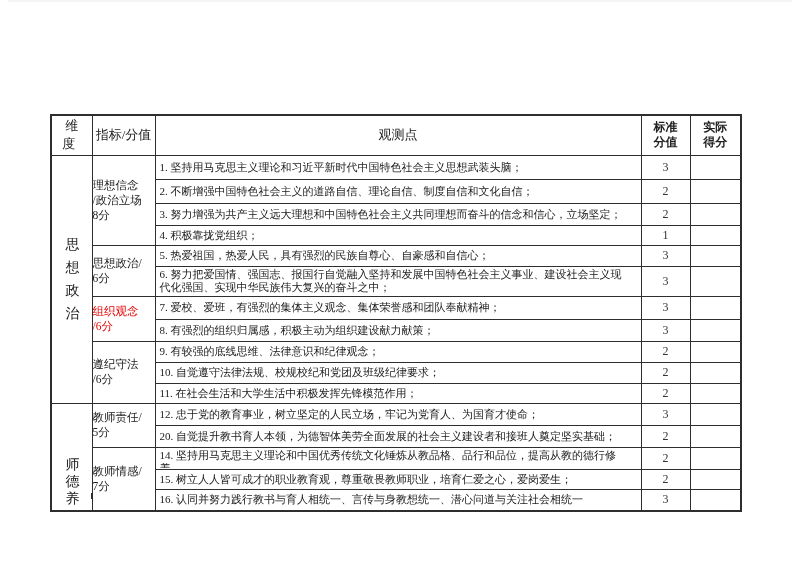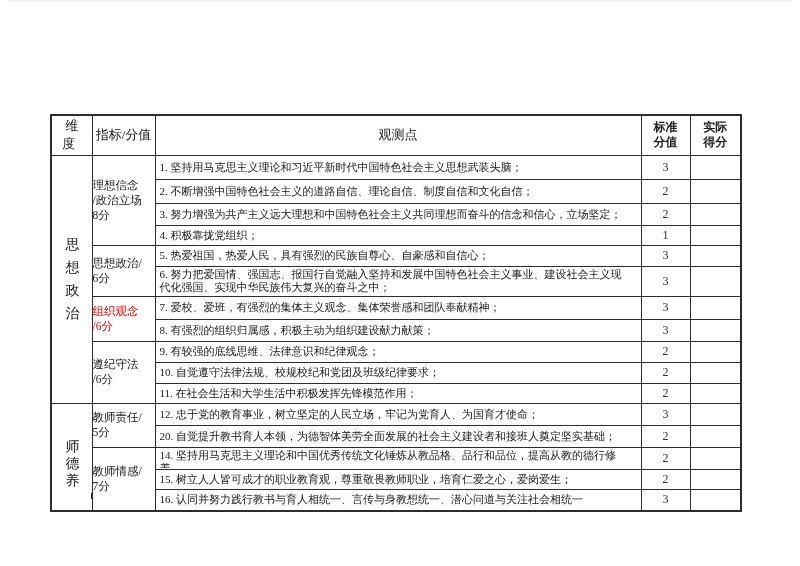--- a/index.html
+++ b/index.html
@@ -59,21 +59,21 @@
   td.dim { text-align: right; }
   .dim-stack {
     width: 1.1em;
     margin: 0 auto;
     word-break: break-all;
     font-size: 14px;
     color: #222;
   }
   .dim-stack.s1 { line-height: 23px; }
   td.dim2 { vertical-align: bottom; }
-  .dim-stack.s2 { line-height: 17px; margin-bottom: 21px; }
+  .dim-stack.s2 { line-height: 17px; margin-bottom: 3px; }
   td.ind {
     text-align: left;
     font-size: 11.5px;
     line-height: 15px;
     white-space: pre-line;
     color: #222;
   }
   td.ind.red { color: #e60000; }
   td.obs {
     font-size: 11px;

